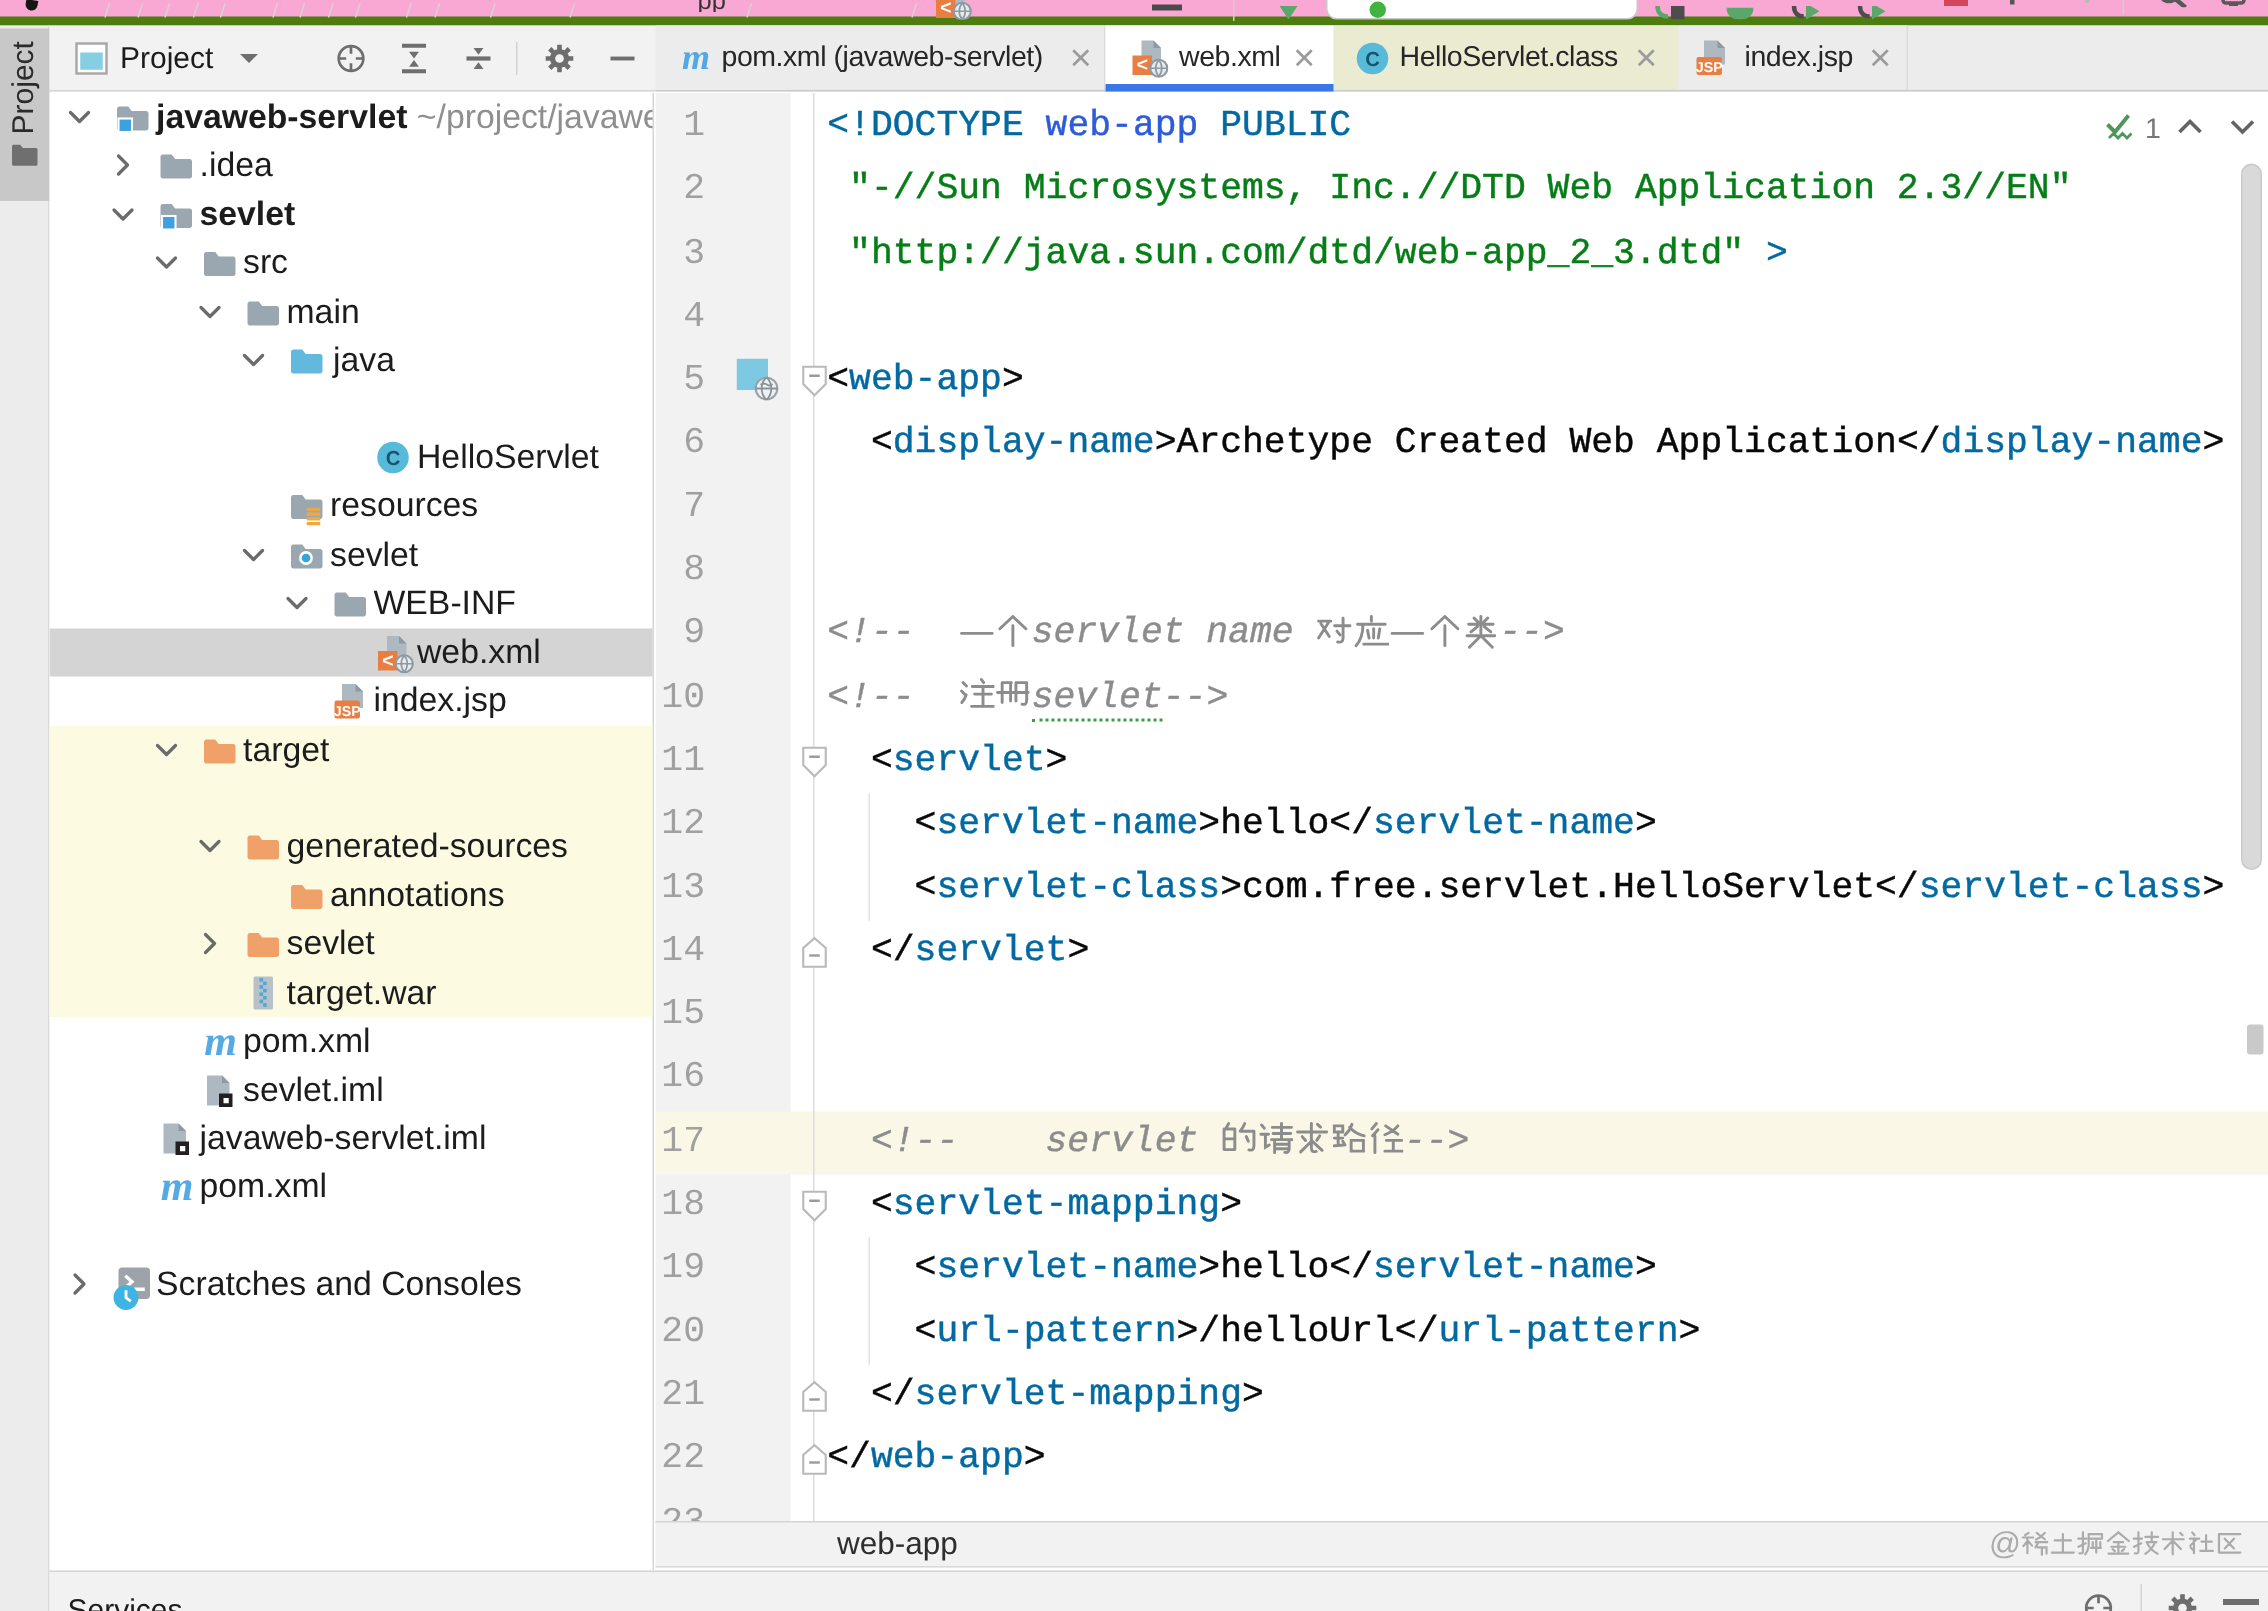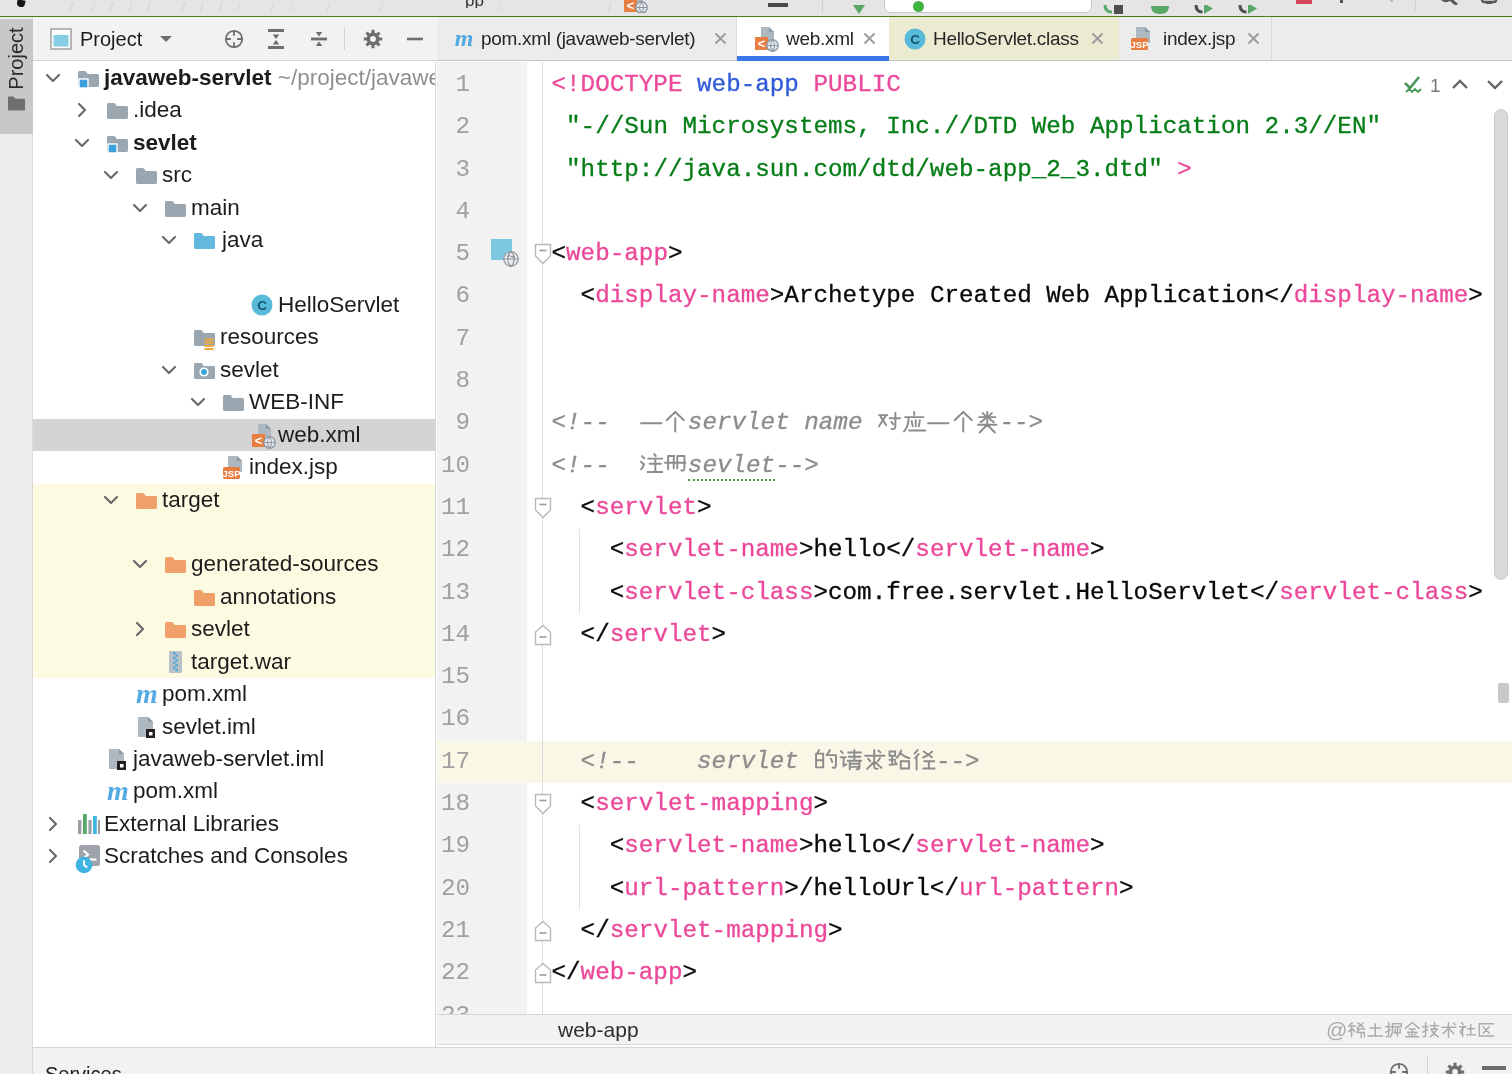--- a/index.html
+++ b/index.html
@@ -1,17 +1,17 @@
 <!DOCTYPE html>
 <html><head><meta charset="utf-8"><style>
 *{margin:0;padding:0;box-sizing:border-box}
 html,body{width:1512px;height:1074px;overflow:hidden;background:#fff;
  font-family:"Liberation Sans",sans-serif;-webkit-font-smoothing:antialiased}
 .abs{position:absolute}
-#topbar{left:0;top:0;width:1512px;height:17px;background:#e5e5e5;border-bottom:1px solid #4d7c0f}
+#topbar{left:0;top:0;width:1512px;height:17px;background:#f9a8d4;border-bottom:6px solid #4d7c0f}
 #strip{left:0;top:17px;width:33px;height:1057px;background:#ececec;border-right:1px solid #d9d9d9}
 #stripbtn{left:0;top:2px;width:33px;height:115px;background:#c8c8c8}
 #striptxt{left:-31px;top:25px;width:95px;height:33px;transform:rotate(-90deg);
  font-size:20px;color:#2b2b2b;text-align:center;line-height:33px}
 #pheader{left:33px;top:17px;width:404px;height:44px;background:#f2f2f2;border-bottom:1px solid #d4d4d4}
 #ptree{left:33px;top:62px;width:403px;height:985px;background:#fff;border-right:1px solid #d6d6d6;overflow:hidden}
 #tabbar{left:437px;top:17px;width:1075px;height:44px;background:#ececec;border-bottom:1px solid #c9c9c9}
 #editor{left:437px;top:62px;width:1075px;height:952px;background:#fff;overflow:hidden}
 #crumbs{left:437px;top:1014px;width:1075px;height:31px;background:#f2f2f2;border-top:1px solid #d4d4d4;border-bottom:1px solid #d9d9d9}
 #services{left:33px;top:1047px;width:1479px;height:27px;background:#f2f2f2;border-top:1px solid #d4d4d4}
@@ -23,21 +23,21 @@
 .row .ic{position:absolute;top:4px;width:24px;height:24px}
 .row .ar{position:absolute;top:5px;width:22px;height:22px;color:#6b6b6b}
 .gray{color:#8f8f8f}
 .bold{font-weight:bold}
 #gut{left:0;top:0;width:90px;height:952px;background:#f2f2f2}
 #gutline{left:105px;top:0;width:1px;height:952px;background:#dcdcdc}
 #nums{left:0;top:2px;width:33px;text-align:right;font-family:"Liberation Mono",monospace;
  font-size:24.25px;color:#a0a0a0;line-height:42.3px;white-space:pre}
 #code{left:114.5px;top:2px;font-family:"Liberation Mono",monospace;font-size:24.25px;
  line-height:42.3px;white-space:pre;color:#080808;-webkit-text-stroke:0.3px}
-.k{color:#ec4899}
+.k{color:#0369a1}
 .b{color:#2e5bd8}
 .s{color:#067d17}
 .c{color:#8c8c8c;font-style:italic}
 .wavy{border-bottom:2px dotted #3c9e40}
 .cg{display:inline-block;vertical-align:-4px}
 .guide{position:absolute;width:1px;background:#e2e2e2}
 .crow{left:0;top:679.05px;width:1075px;height:42.3px;background:#faf7e7}
 .sel{left:0;width:403px;height:32.43px;background:#d4d4d4}
 .band{left:0;width:403px;background:#fcfbe2}
 .fold{position:absolute;left:96.5px;width:18px;height:22px}
@@ -409,33 +409,20 @@
           <rect x="15" y="17" width="3.5" height="3.5" fill="#fff"></rect>
         </svg></span>
       <span class="tx" style="left:100px">javaweb-servlet.iml</span>
     </div>
     <div class="row" style="top:713.46px">
       <span class="ic" style="left:72px"><svg style="overflow:visible" width="26" height="26" viewBox="0 0 26 26">
           <text x="13" y="21" text-anchor="middle" font-family="Liberation Serif" font-size="28" font-style="italic" font-weight="bold" fill="#55aae3">m</text>
         </svg></span>
       <span class="tx" style="left:100px">pom.xml</span>
     </div>
-    <div class="row" style="top:745.89px">
-      <span class="ar" style="left:9px"><svg width="22" height="22" viewBox="0 0 22 22">
-          <path d="M8 5l6 6-6 6" fill="none" stroke="#6b6b6b" stroke-width="2.2" stroke-linecap="round" stroke-linejoin="round"></path>
-        </svg></span>
-      <span class="ic" style="left:43px"><svg width="24" height="24" viewBox="0 0 24 24">
-          <rect x="2" y="8" width="3.4" height="14" fill="#9aa0a6"></rect>
-          <rect x="7" y="2" width="3.8" height="20" fill="#59a869"></rect>
-          <rect x="12.4" y="8" width="3.2" height="14" fill="#9aa0a6"></rect>
-          <rect x="17" y="4" width="3.8" height="18" fill="#40b6e0"></rect>
-          <rect x="22" y="8" width="2" height="14" fill="#9aa0a6"></rect>
-        </svg></span>
-      <span class="tx" style="left:71px">External Libraries</span>
-    </div>
     <div class="row" style="top:778.32px">
       <span class="ar" style="left:9px"><svg width="22" height="22" viewBox="0 0 22 22">
           <path d="M8 5l6 6-6 6" fill="none" stroke="#6b6b6b" stroke-width="2.2" stroke-linecap="round" stroke-linejoin="round"></path>
         </svg></span>
       <span class="ic" style="left:43px"><svg style="overflow:visible" width="28" height="30" viewBox="0 0 28 30">
           <rect x="3" y="1" width="21" height="21" rx="2.5" fill="#9da3a8"></rect>
           <path d="M7.5 6.5l4.5 4-4.5 4" fill="none" stroke="#fff" stroke-width="2.2"></path>
           <path d="M13.5 15.5h7" stroke="#fff" stroke-width="2.2"></path>
           <circle cx="8" cy="21" r="8.3" fill="#3fb3e2"></circle>
           <path d="M8 16.2V21l3.2 2.6" fill="none" stroke="#fff" stroke-width="1.9"></path>

